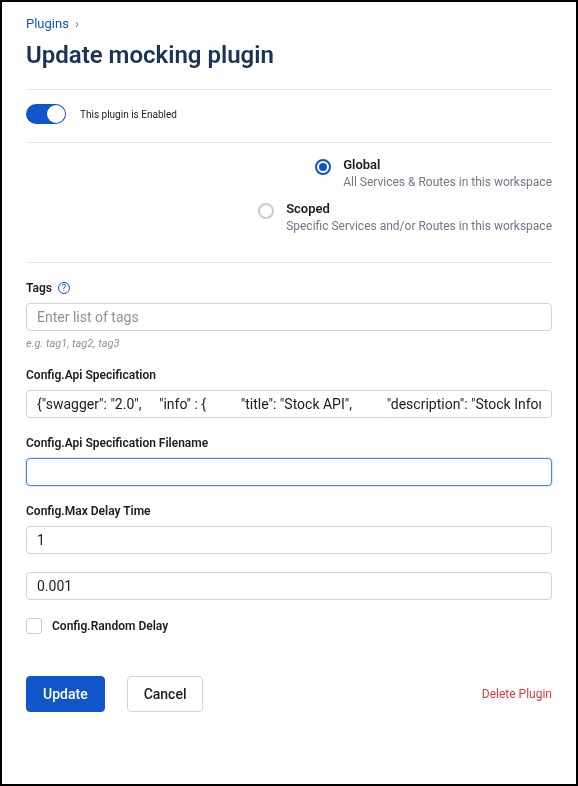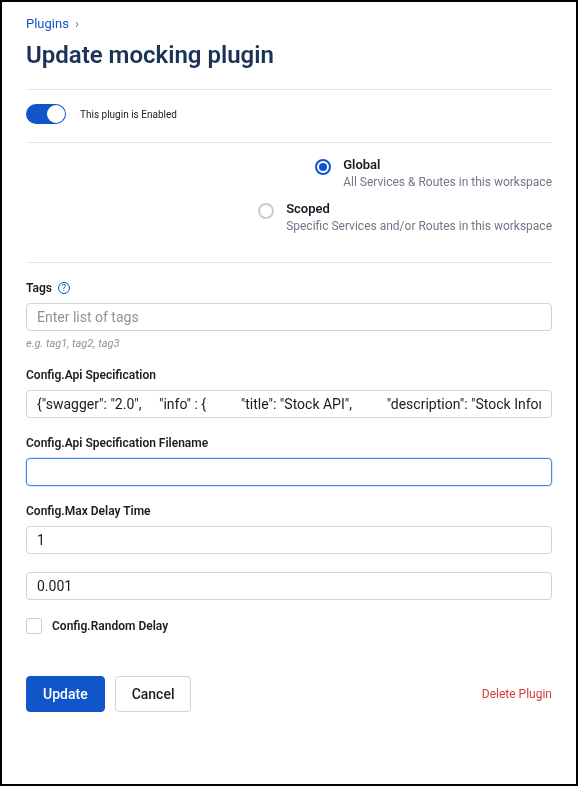--- a/index.html
+++ b/index.html
@@ -133,21 +133,21 @@
       border: 1px solid #c9ccd2;
       border-radius: 3px;
       cursor: pointer;
     }
     .footer {
       display: flex;
       align-items: center;
       justify-content: space-between;
       margin-top: 42px;
     }
-    .footer-left { display: flex; gap: 10px; }
+    .footer-left { display: flex; gap: 22px; }
     .btn {
       height: 36px;
       padding: 0 16px;
       border-radius: 4px;
       font-size: 14px;
       font-weight: 500;
       cursor: pointer;
       display: inline-flex;
       align-items: center;
       font-family: inherit;

